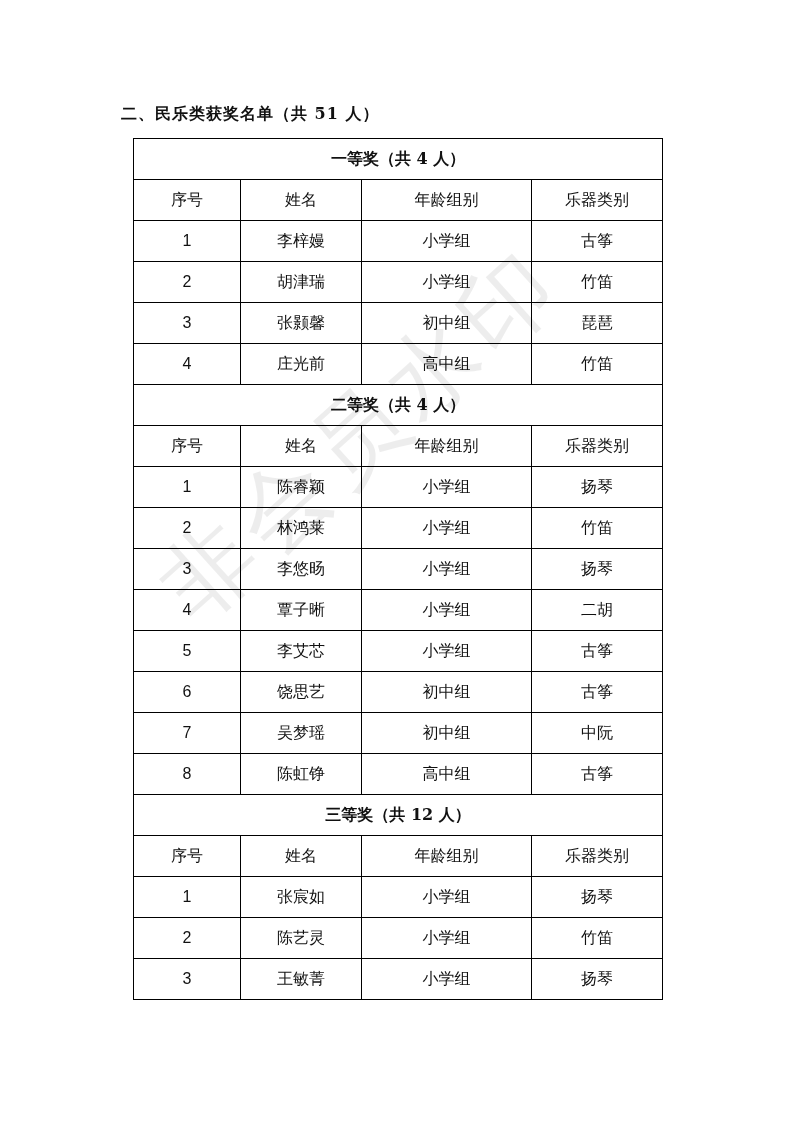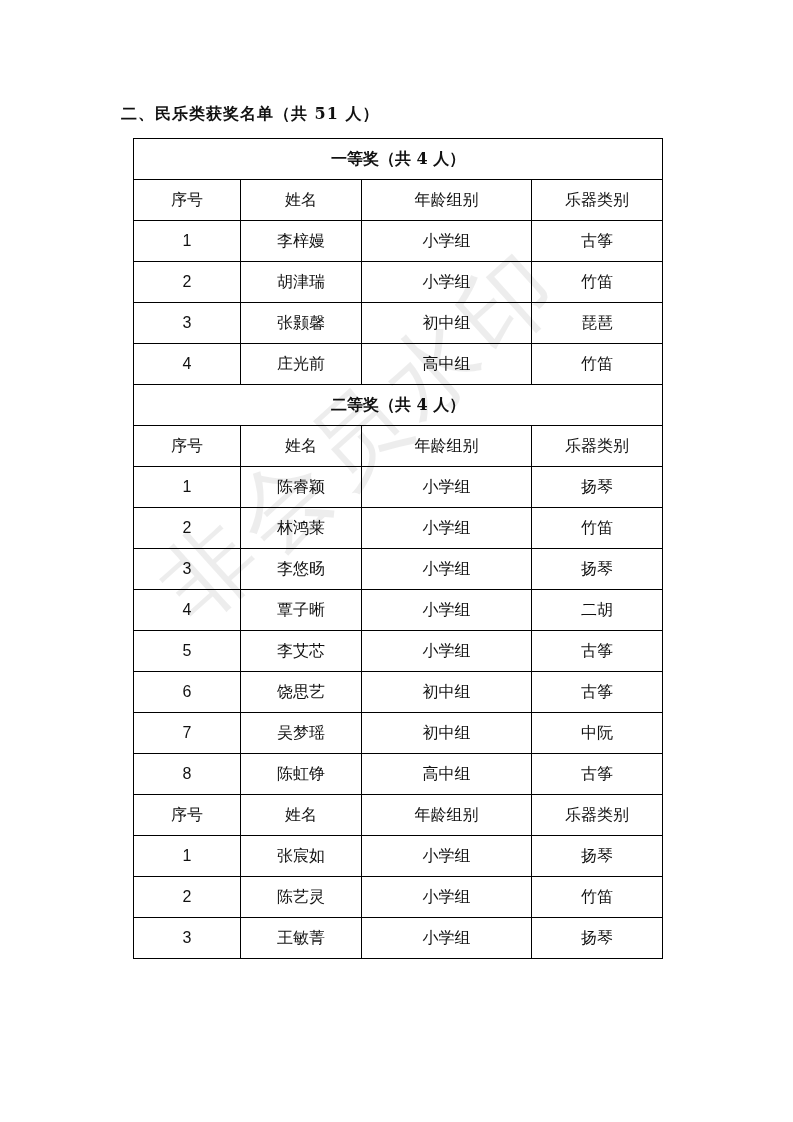--- a/index.html
+++ b/index.html
@@ -116,20 +116,23 @@
         <td>初中组</td>
         <td>中阮</td>
       </tr>
       <tr>
         <td class="num">8</td>
         <td>陈虹铮</td>
         <td>高中组</td>
         <td>古筝</td>
       </tr>
       <tr>
+        <td colspan="4" class="sec">三等奖（共 12 人）</td>
+      </tr>
+      <tr>
         <td class="hdr">序号</td>
         <td class="hdr">姓名</td>
         <td class="hdr">年龄组别</td>
         <td class="hdr">乐器类别</td>
       </tr>
       <tr>
         <td class="num">1</td>
         <td>张宸如</td>
         <td>小学组</td>
         <td>扬琴</td>

